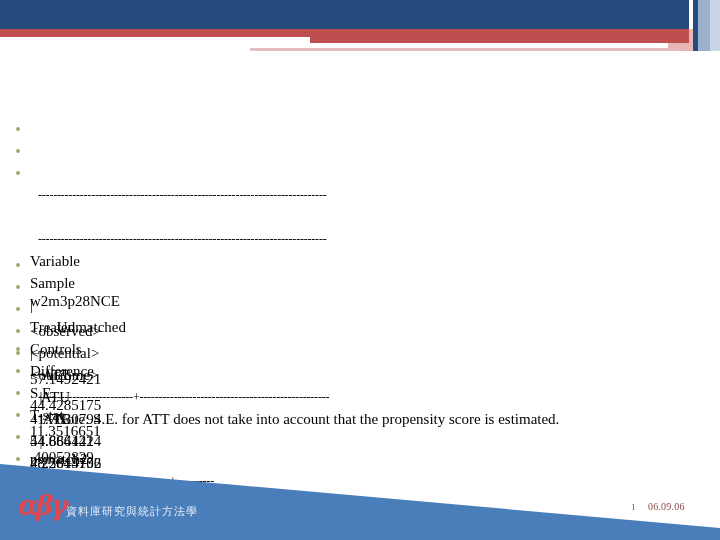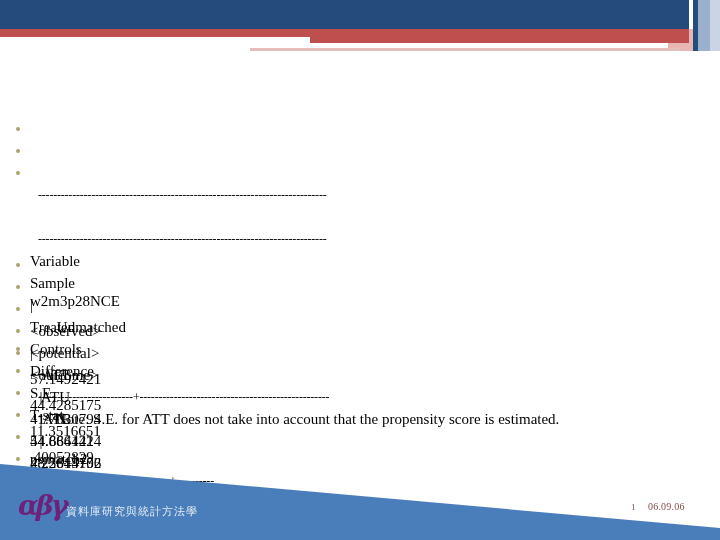--- a/index.html
+++ b/index.html
@@ -175,21 +175,21 @@
     pointer-events: none;
   }
   .footer-logo {
     position: absolute;
     left: 18px;
     top: 492px;
     font-family: "DejaVu Serif", serif;
     font-size: 27px;
     font-weight: bold;
     font-style: italic;
-    color: #701a75;
+    color: #ef4444;
     letter-spacing: -3px;
     line-height: 1;
     opacity: 0.92;
   }
   .footer-text {
     position: absolute;
     left: 66px;
     top: 504px;
     font-family: Liberation Mono, monospace;
     font-size: 11px;

